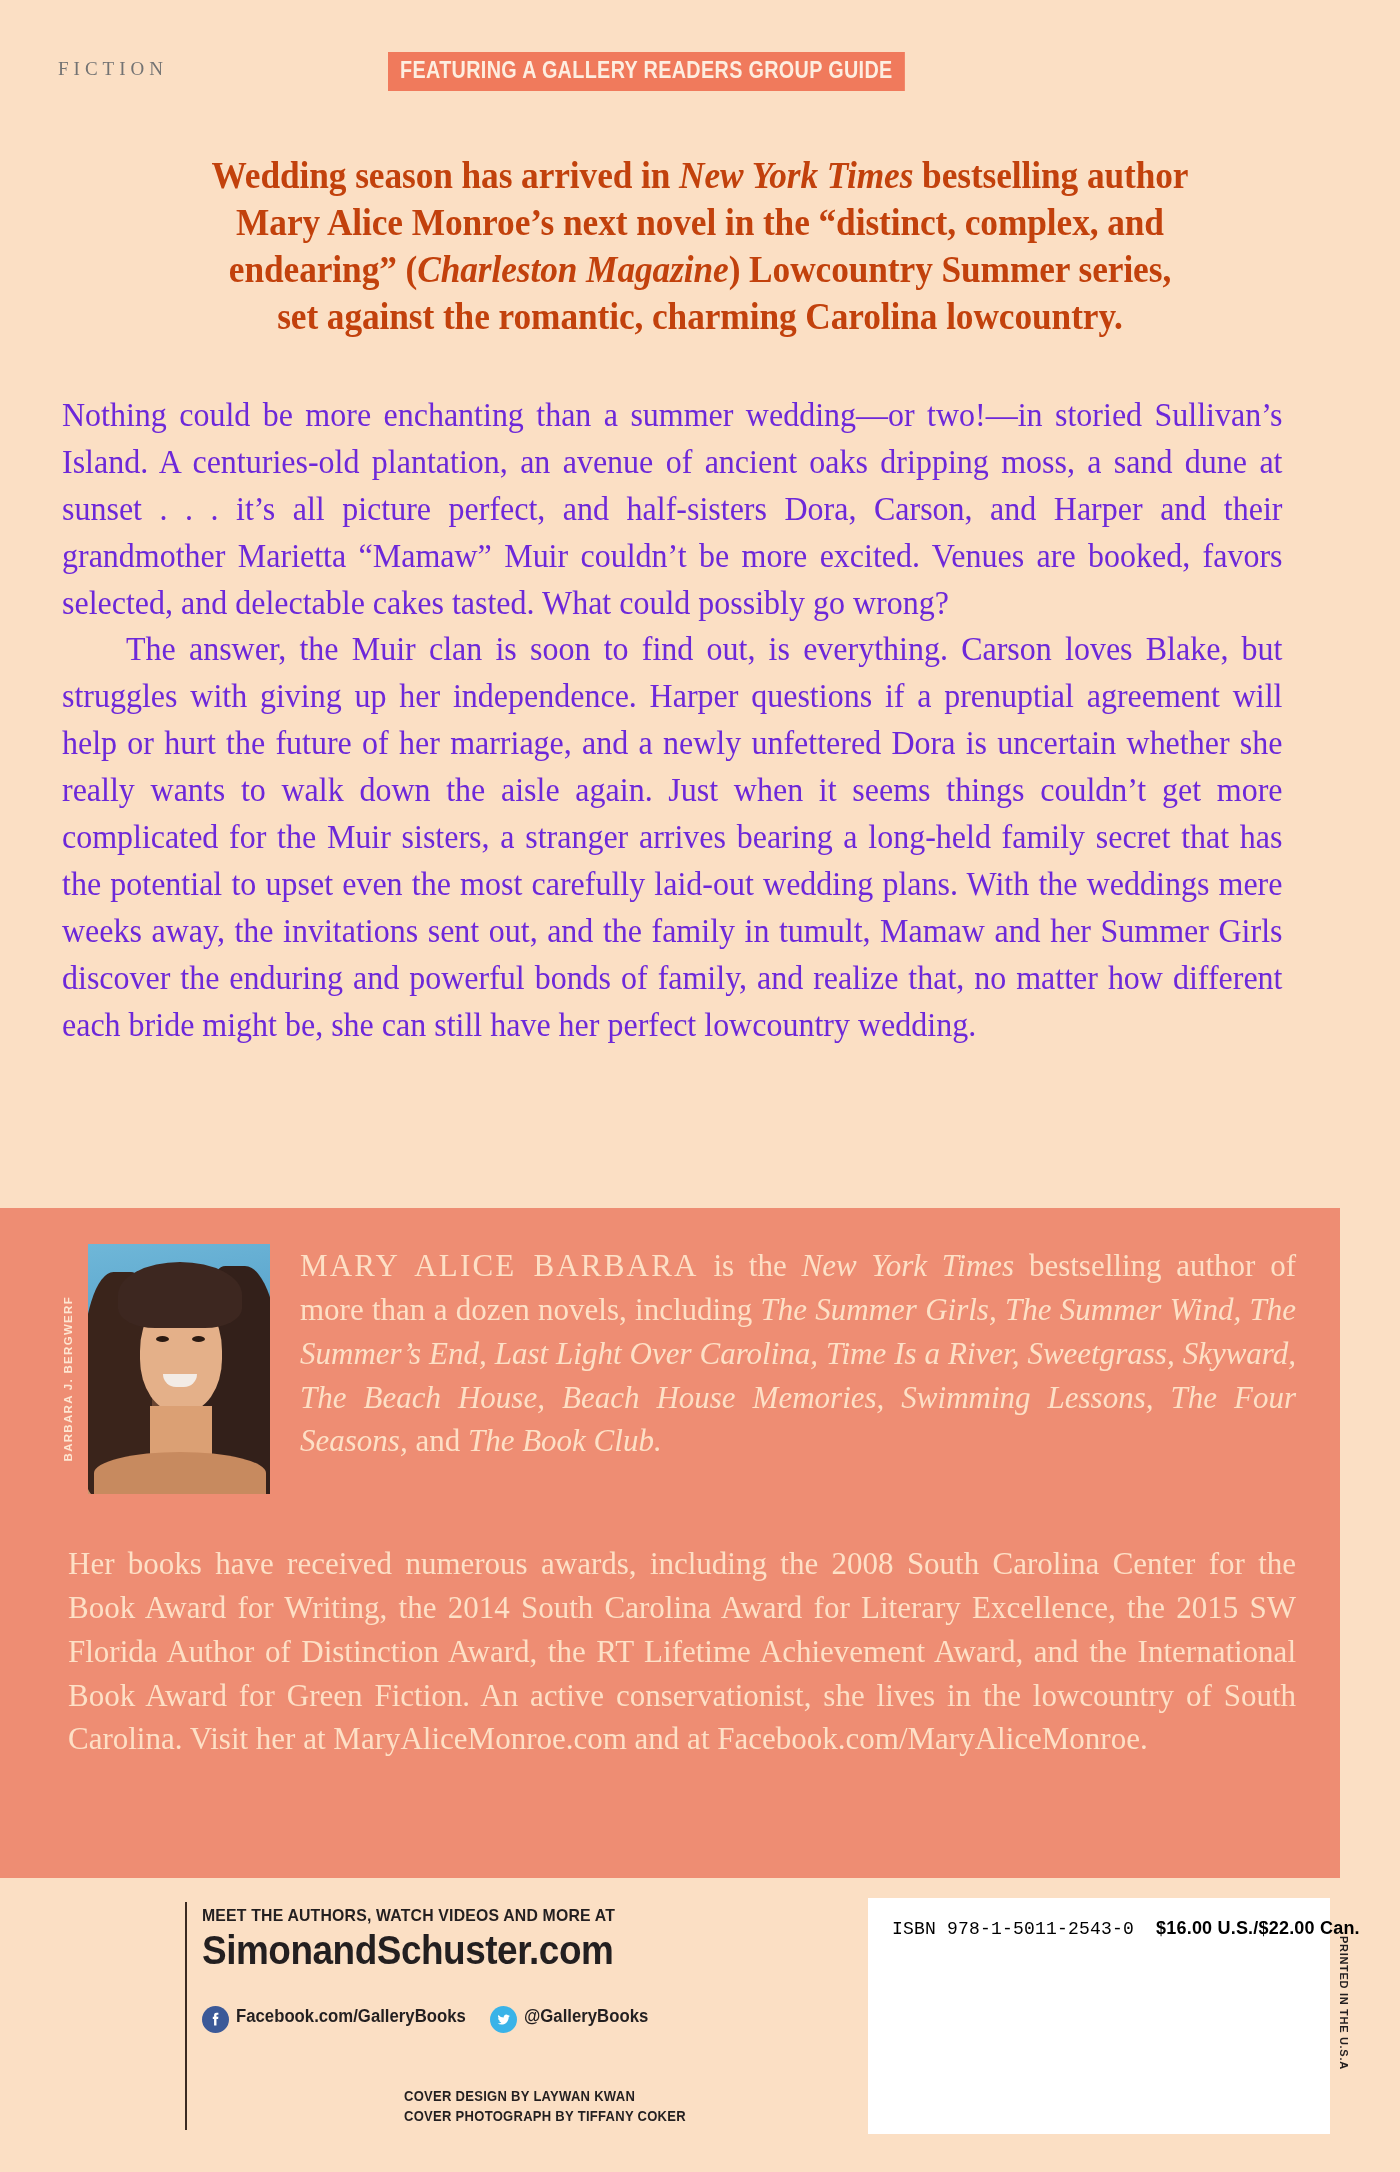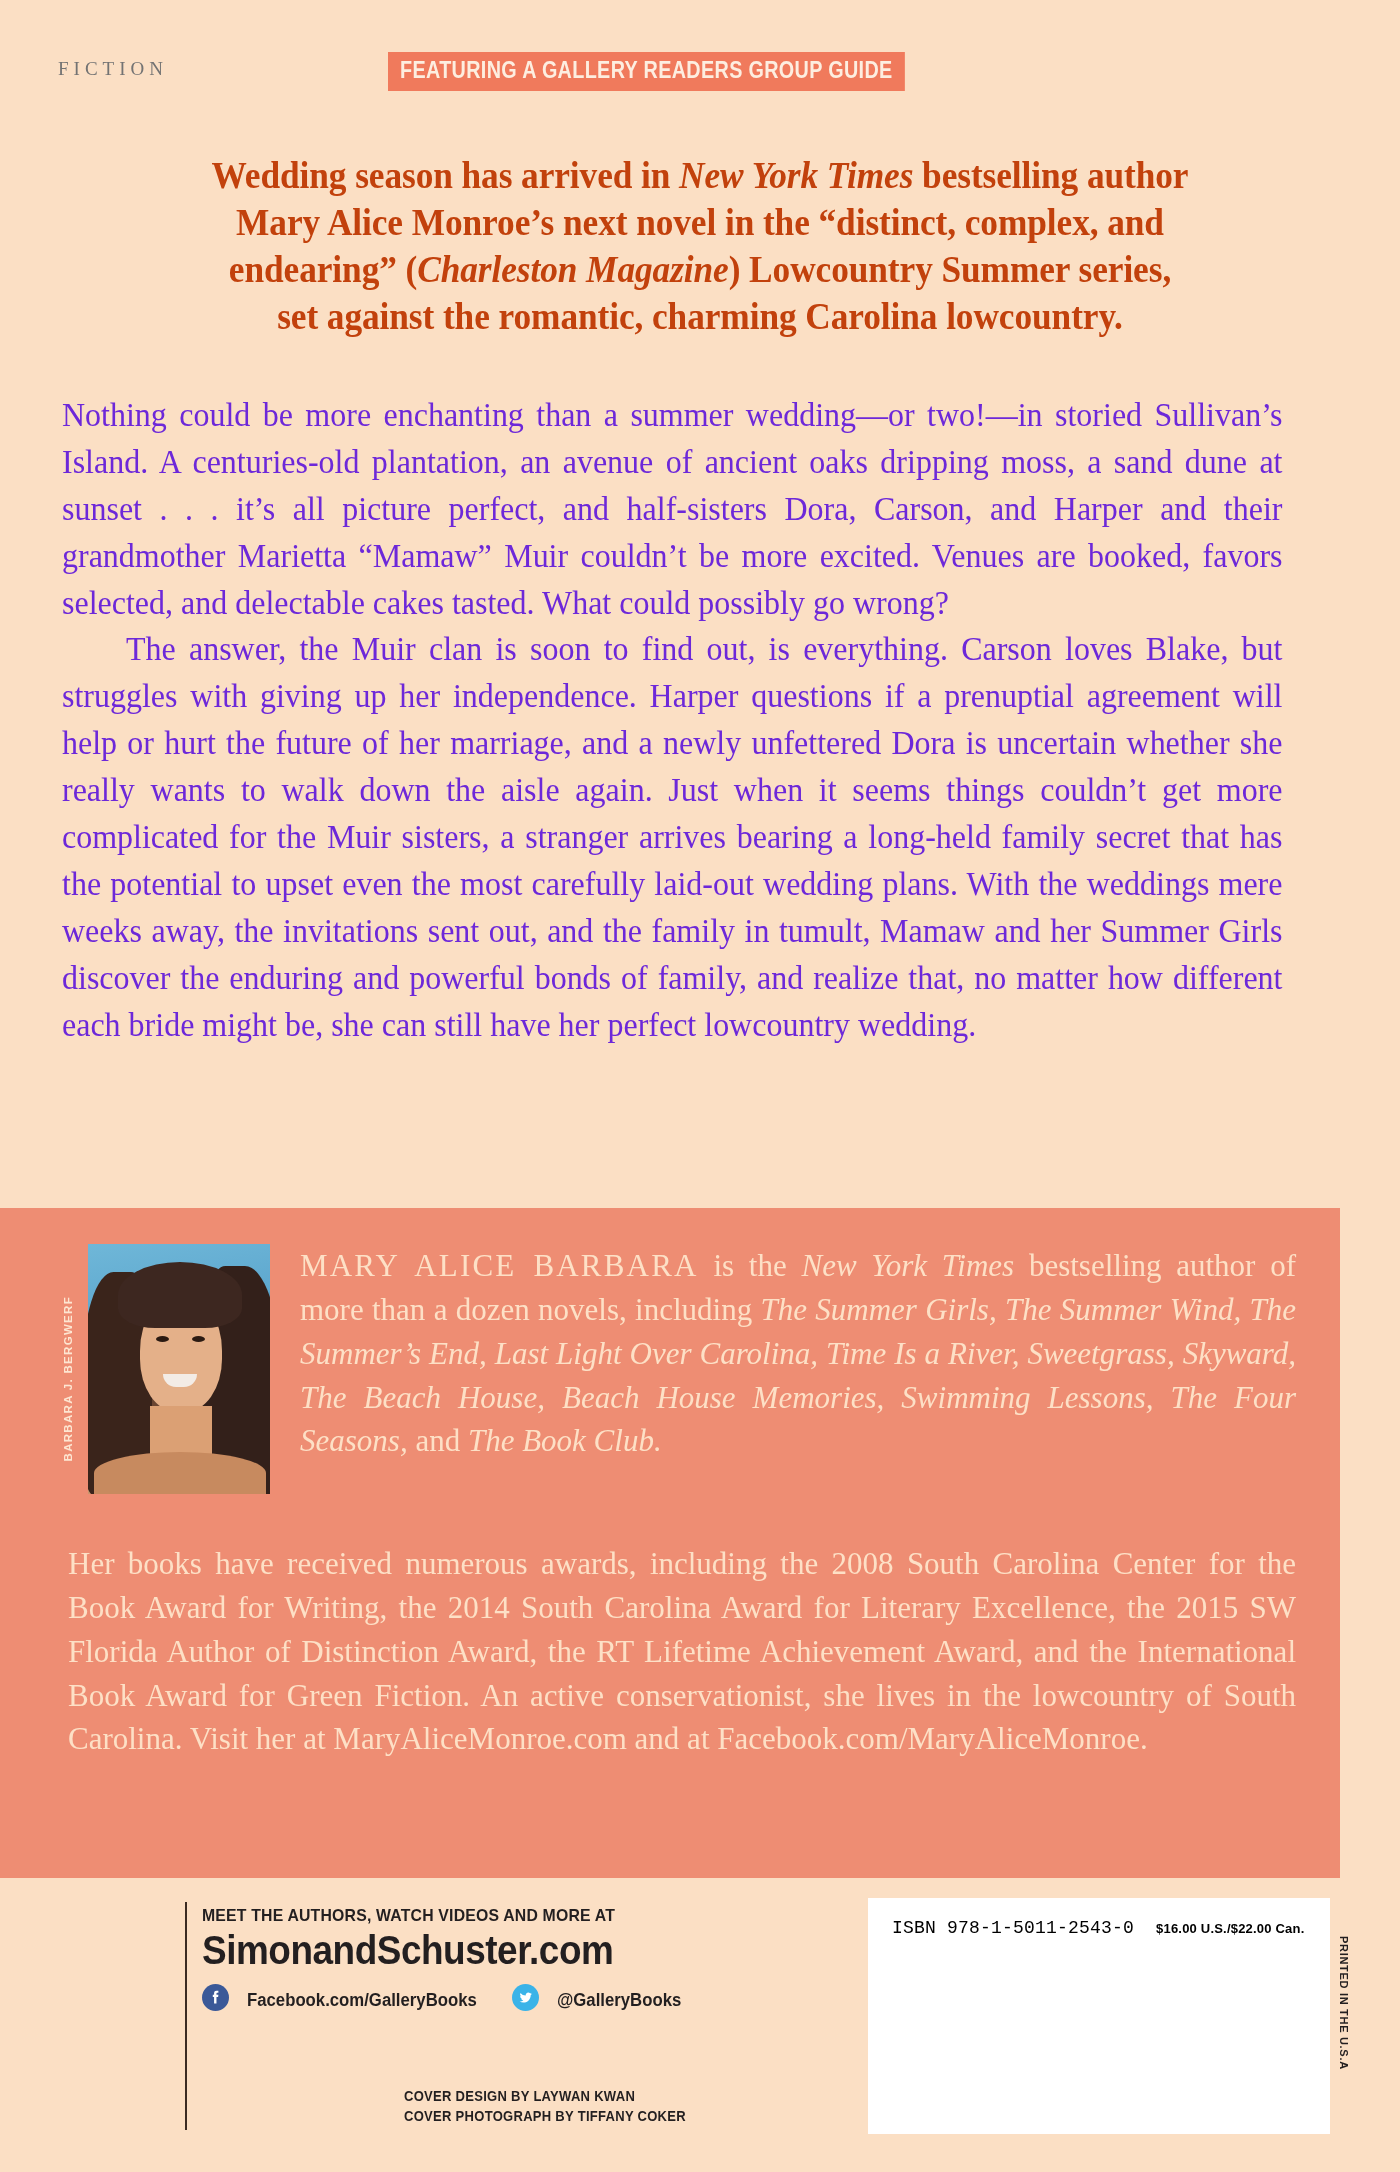--- a/index.html
+++ b/index.html
@@ -116,21 +116,21 @@
   .meetline{
     font-family:"Liberation Sans",sans-serif;font-weight:700;
     font-size:17px;letter-spacing:.2px;color:#231f20;
     transform:scaleX(.93);transform-origin:left center;white-space:nowrap;
   }
   .sns{
     font-family:"Liberation Sans",sans-serif;font-weight:700;
     font-size:41px;color:#231f20;letter-spacing:-.5px;margin-top:1px;
     transform:scaleX(.9);transform-origin:left center;white-space:nowrap;
   }
-  .social{display:flex;align-items:flex-end;gap:18px;margin-top:10px;}
+  .social{display:flex;align-items:flex-start;gap:7px;margin-top:32px;}
   .sicon{width:27px;height:27px;border-radius:50%;display:flex;align-items:center;justify-content:center;flex:none;}
   .sicon.fb{background:#3b5998;}
   .sicon.tw{background:#3ab3e8;}
   .sicon svg{display:block;}
   .shandle{
     font-family:"Liberation Sans",sans-serif;font-weight:700;
     font-size:18px;color:#231f20;white-space:nowrap;
     transform:scaleX(.93);transform-origin:left center;
   }
   .credits{
@@ -141,21 +141,21 @@
   }
 
   .barcode-box{
     position:absolute;left:868px;top:20px;width:462px;height:236px;background:#ffffff;
   }
   .isbnline{
     position:absolute;left:24px;top:20px;
     font-family:"Liberation Mono",monospace;
     font-size:18px;color:#000;white-space:nowrap;letter-spacing:.2px;
   }
-  .isbnline .price{font-family:"Liberation Sans",sans-serif;font-weight:700;font-size:13px;}
+  .isbnline .price{font-family:"Liberation Sans",sans-serif;font-weight:700;font-size:18px;}
   .printed{
     position:absolute;left:1338px;top:58px;
     writing-mode:vertical-rl;
     font-family:"Liberation Sans",sans-serif;font-weight:700;
     font-size:11px;letter-spacing:.7px;color:#231f20;white-space:nowrap;
   }
 </style>
 </head>
 <body>
 

